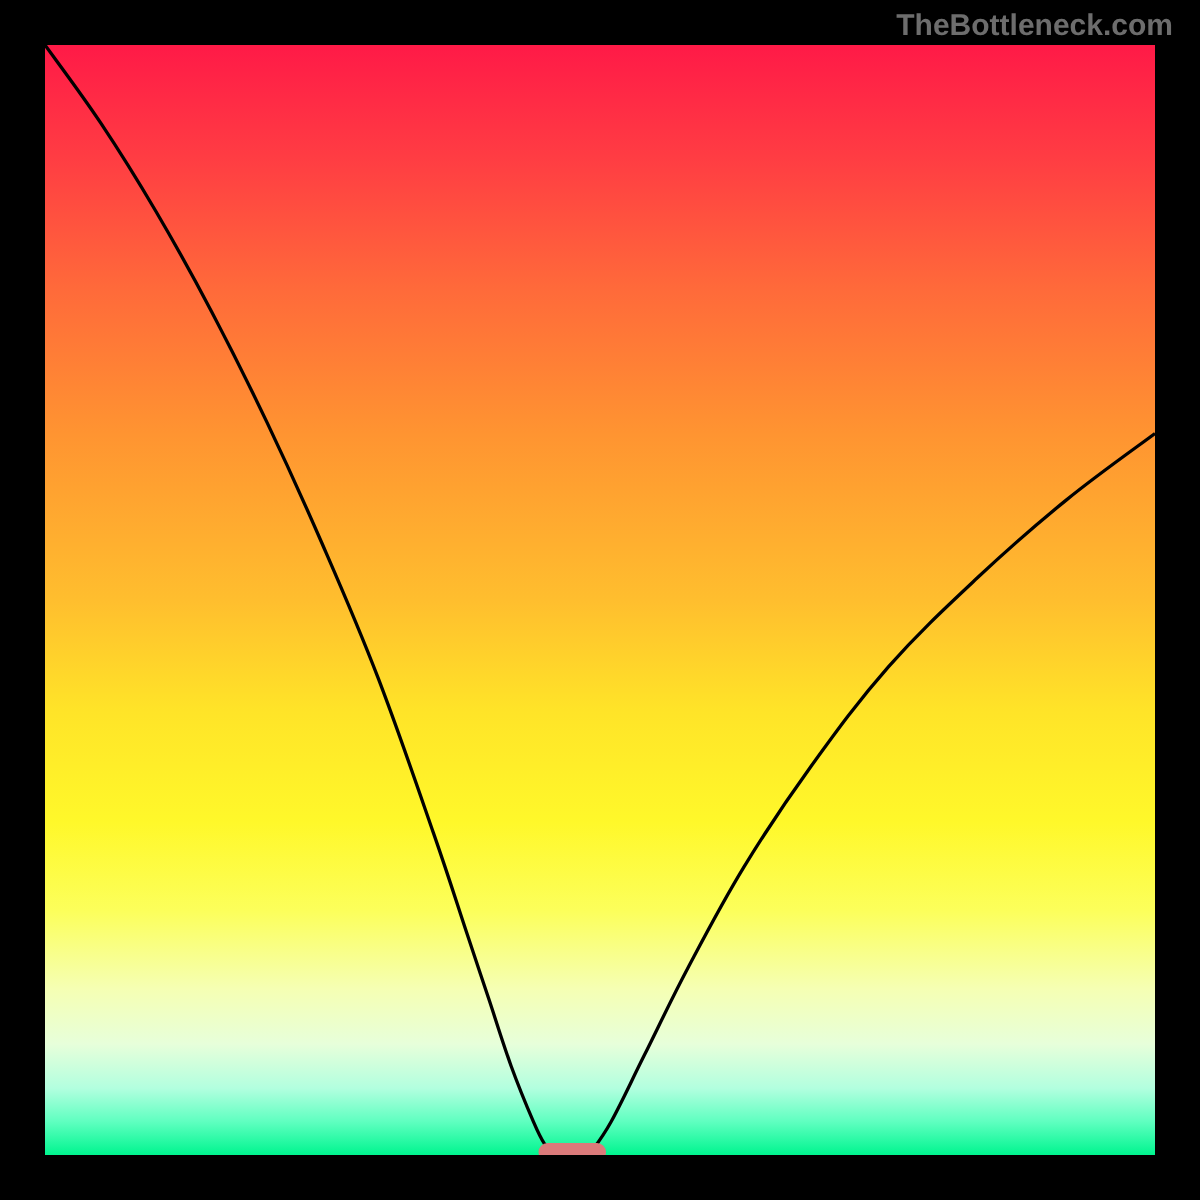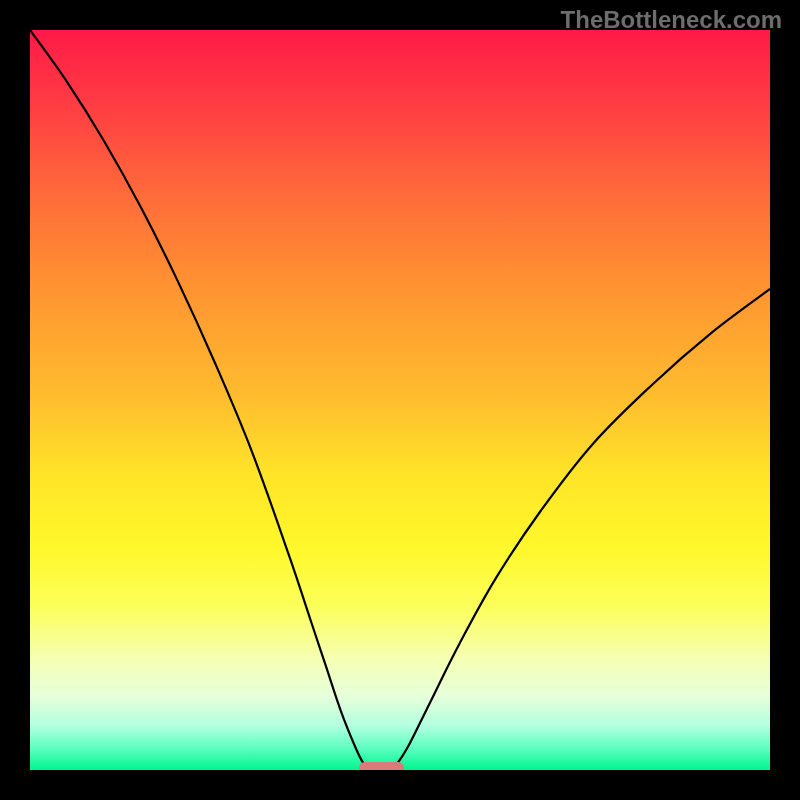--- a/index.html
+++ b/index.html
@@ -11,21 +11,21 @@
     width: 800px;
     height: 800px;
     position: relative;
     background: #000;
   }
   .watermark {
     position: absolute;
     top: 6px;
     right: 18px;
     font-family: Arial, sans-serif;
-    font-size: 24px;
+    font-size: 20px;
     font-weight: bold;
     color: #6d6d6d;
     z-index: 10;
   }
   .plot-area {
     position: absolute;
     left: 30px;
     top: 30px;
     width: 740px;
     height: 740px;

